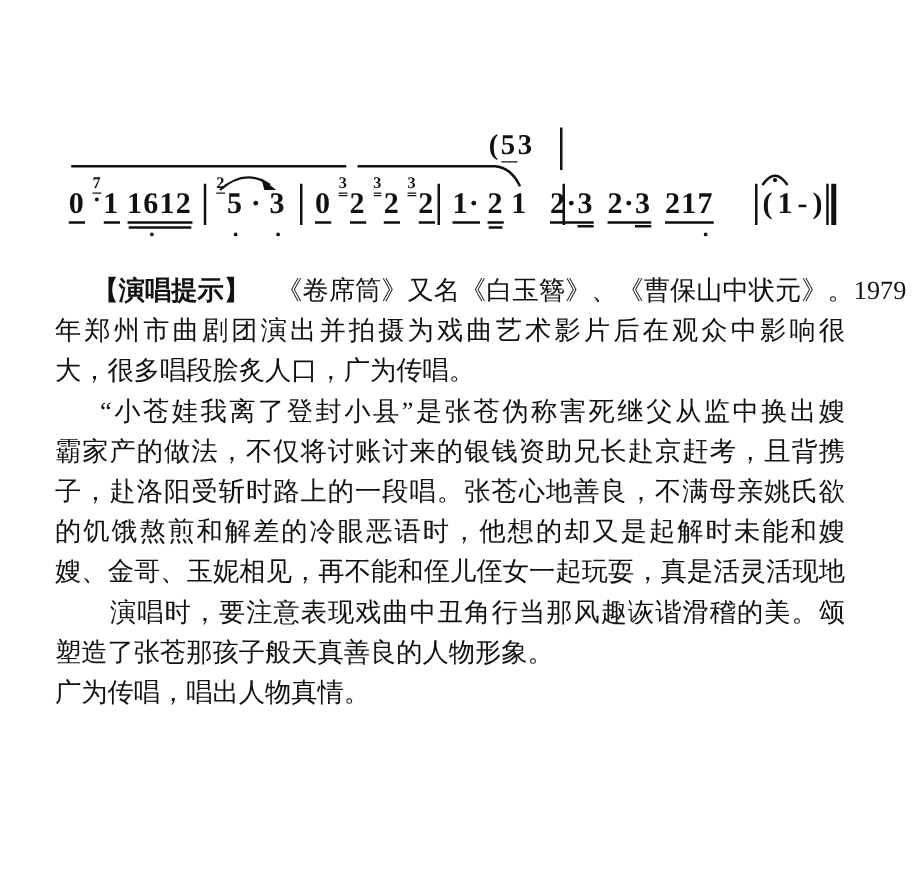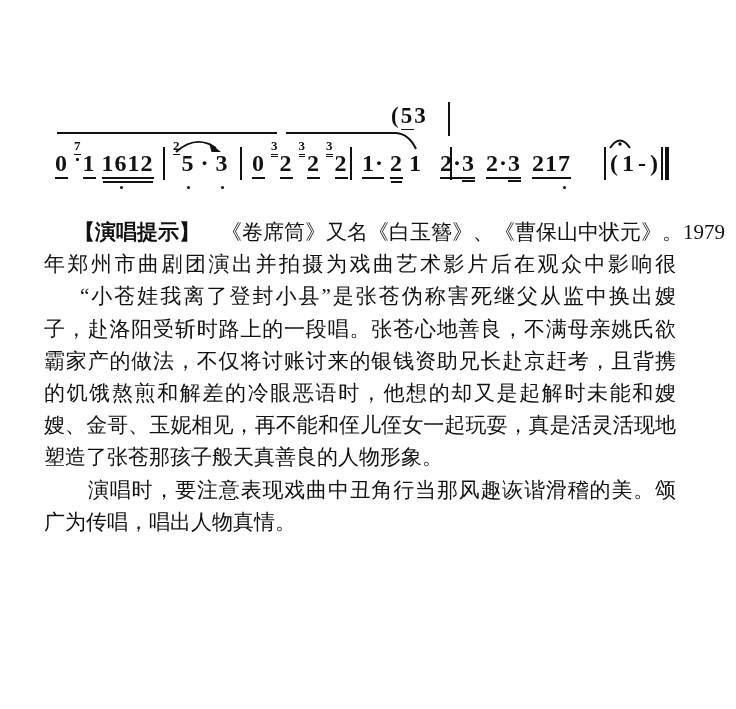--- a/index.html
+++ b/index.html
@@ -155,23 +155,24 @@
       <polygon points="221,152 209,142.5 211.5,152" fill="#111"></polygon>
 
       <path d="M610 148 Q620 133 630 148" stroke="#111" stroke-width="2" fill="none"></path>
       <circle cx="620" cy="144" r="1.7" fill="#111"></circle>
     </svg>
   </div>
 
   <div id="article">
       <div class="text-line indent-1"><b>【演唱提示】</b>　《卷席筒》又名《白玉簪》、《曹保山中状元》。1979</div>
       <div class="text-line">年郑州市曲剧团演出并拍摄为戏曲艺术影片后在观众中影响很</div>
+      <div class="text-line para-end">大，很多唱段脍炙人口，广为传唱。</div>
       <div class="text-line indent-2">“小苍娃我离了登封小县”是张苍伪称害死继父从监中换出嫂</div>
+      <div class="text-line">霸家产的做法，不仅将讨账讨来的银钱资助兄长赴京赶考，且背携</div>
       <div class="text-line">子，赴洛阳受斩时路上的一段唱。张苍心地善良，不满母亲姚氏欲</div>
-      <div class="text-line">霸家产的做法，不仅将讨账讨来的银钱资助兄长赴京赶考，且背携</div>
       <div class="text-line">的饥饿熬煎和解差的冷眼恶语时，他想的却又是起解时未能和嫂</div>
       <div class="text-line">嫂、金哥、玉妮相见，再不能和侄儿侄女一起玩耍，真是活灵活现地</div>
+      <div class="text-line indent-3">演唱时，要注意表现戏曲中丑角行当那风趣诙谐滑稽的美。颂</div>
       <div class="text-line para-end">塑造了张苍那孩子般天真善良的人物形象。</div>
-      <div class="text-line indent-3">演唱时，要注意表现戏曲中丑角行当那风趣诙谐滑稽的美。颂</div>
       <div class="text-line para-end">广为传唱，唱出人物真情。</div>
     </div>
 
 </div>
 
 </body></html>

